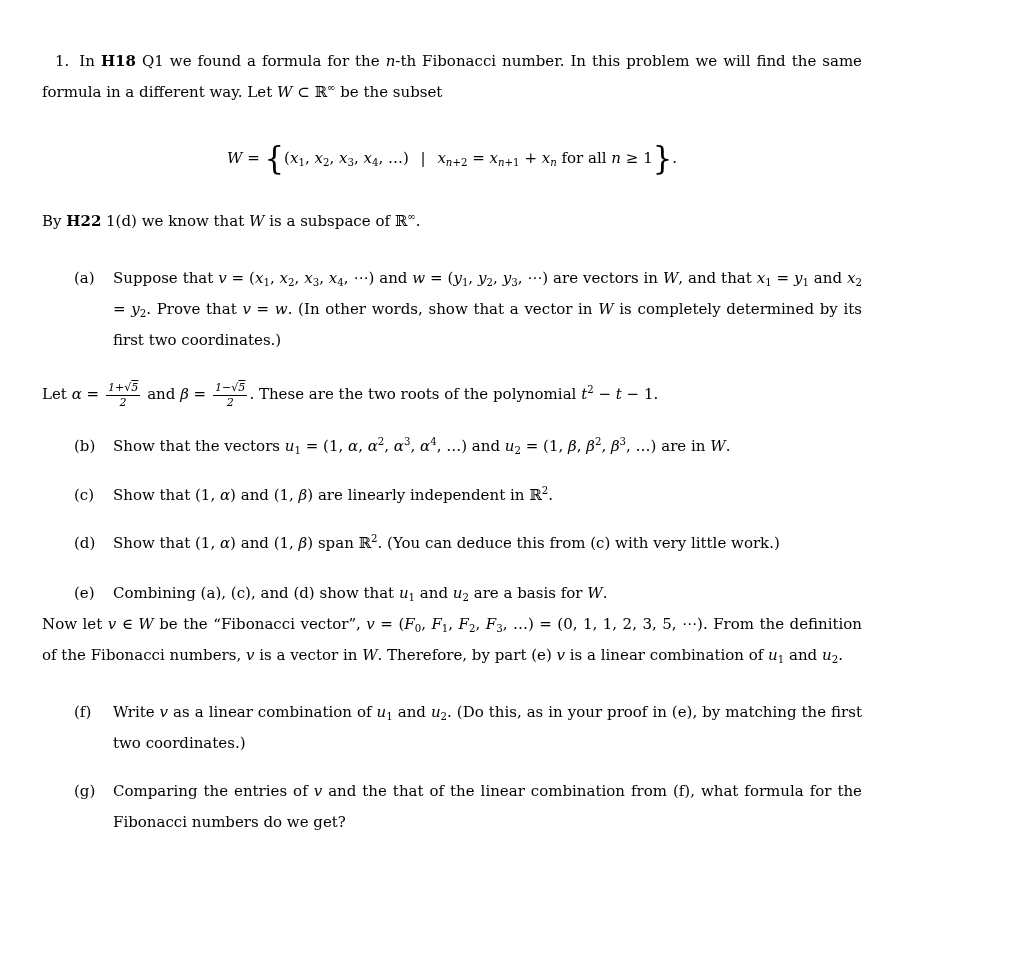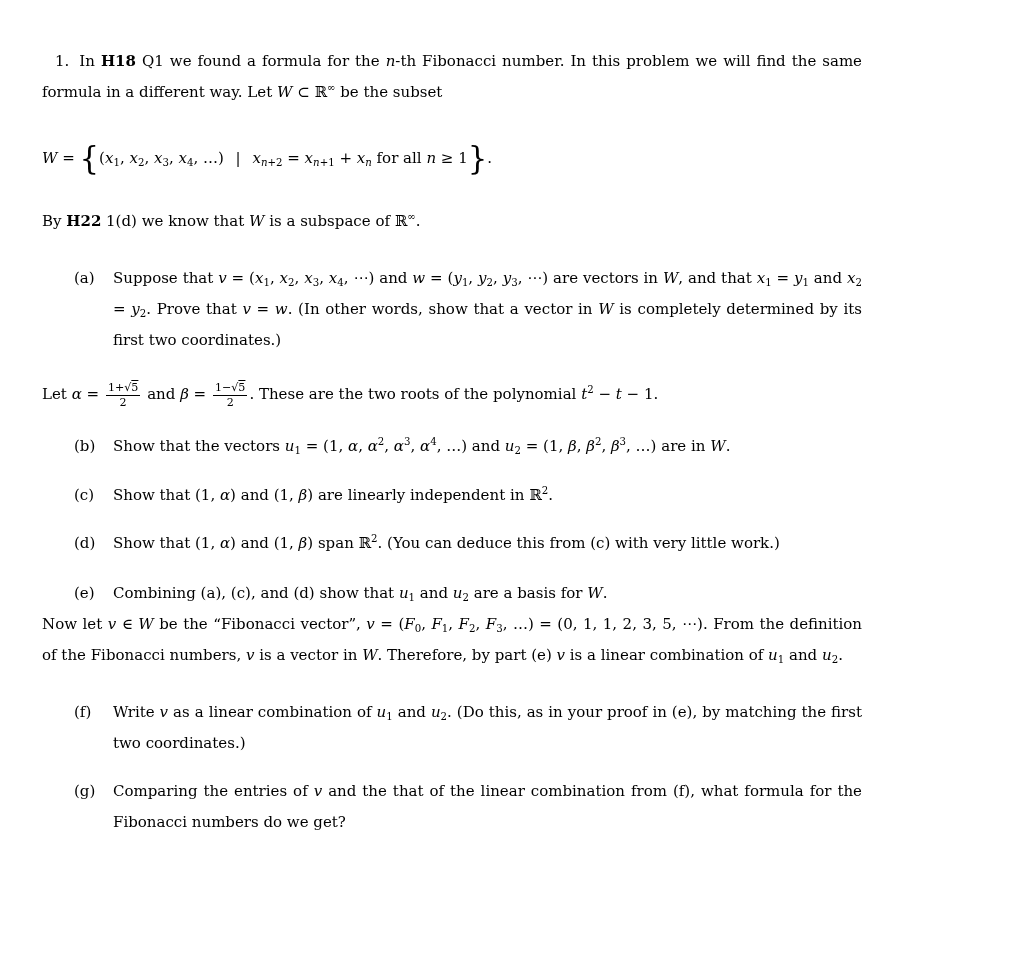--- a/index.html
+++ b/index.html
@@ -15,21 +15,21 @@
     font-size: 15px;
     line-height: 31px;
     overflow: hidden;
   }
   .para { margin: 0; text-align: justify; }
   .intro { text-indent: 13px; }
   .problem-number { margin-right: 10px; }
 
   .display-eq {
     margin: 24px 0 22px;
-    text-align: left;
+    text-align: center;
     line-height: 52px;
     white-space: nowrap;
   }
   .brace {
     font-size: 205%;
     line-height: 0;
     vertical-align: -0.2em;
     font-weight: 300;
   }
   .vbar { padding: 0 7px; }
@@ -38,20 +38,21 @@
   sup { vertical-align: 0.55em; }
   sub { vertical-align: -0.25em; }
 
   .frac {
     display: inline-block;
     text-align: center;
     vertical-align: -0.6em;
     line-height: 1.05;
     font-size: 74%;
     margin: 0 2px;
+    font-style: italic;
   }
   .frac .num { display: block; border-bottom: 1.4px solid currentColor; padding: 0 2px 1px; }
   .frac .den { display: block; padding-top: 1px; }
   .rad { text-decoration: overline; }
 
   .enum-item { display: flex; text-align: justify; }
   .enum-label { flex: 0 0 39px; margin-left: 32px; }
   .enum-text { flex: 1; }
 
   .m-subspace { margin-top: 21px; }

